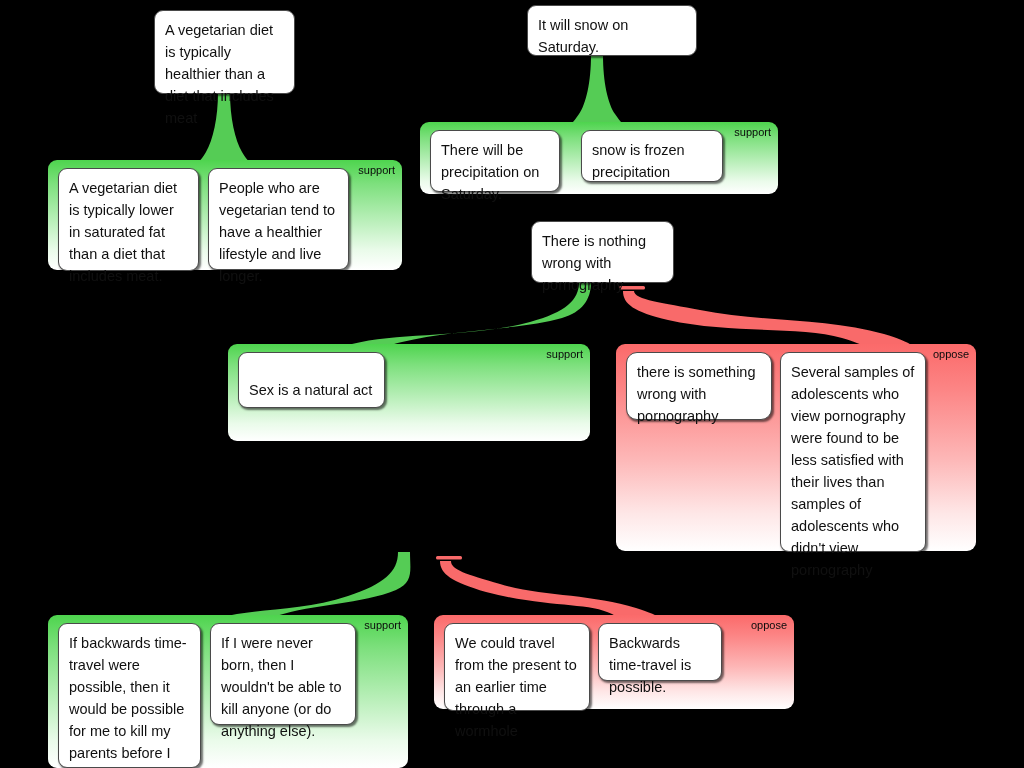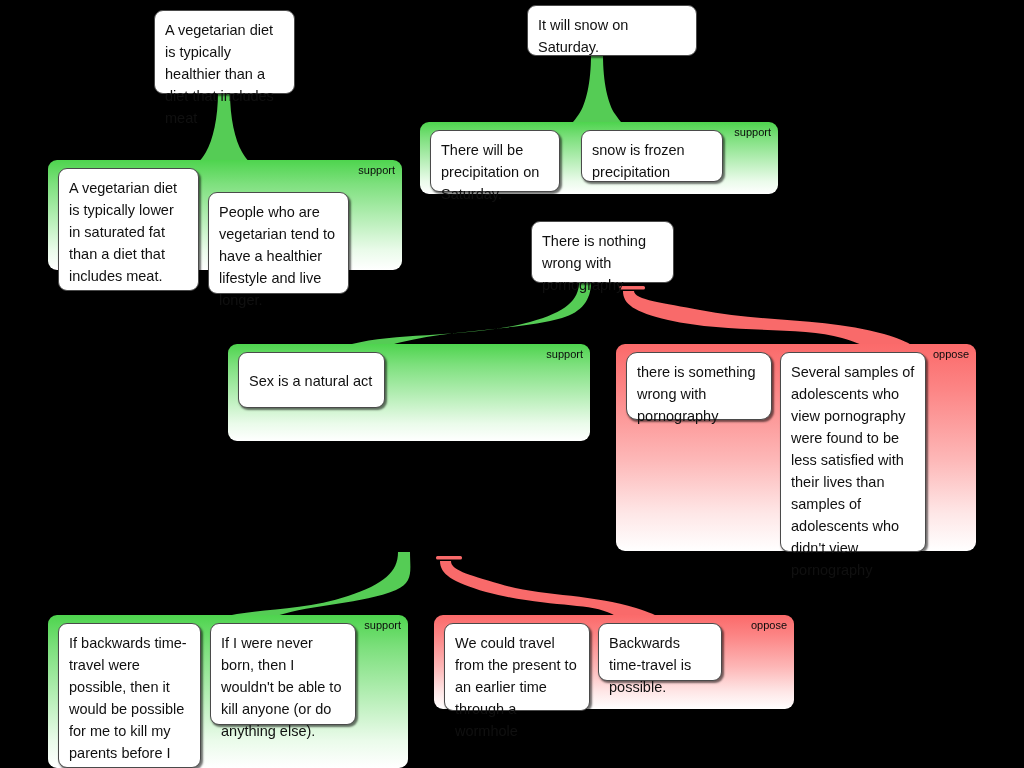--- a/index.html
+++ b/index.html
@@ -62,21 +62,21 @@
     border-radius: 9px;
     box-sizing: border-box;
     padding: 8px 9px 6px 10px;
     font-size: 14.5px;
     line-height: 22px;
     color: #101010;
     box-shadow: 1.5px 2px 2px rgba(0,0,0,0.55);
   }
   .card.vcenter {
     display: flex;
-    align-items: center;
+    align-items: flex-end;
   }
   .card .txt {
     display: block;
   }
 </style>
 </head>
 <body>
 
 <div id="stage">
 
@@ -135,24 +135,24 @@
              C466,574 451,570 451,561 Z"></path>
   </svg>
 
   <div class="card" style="left:154px; top:10px; width:141px; height:84px;">
     <span class="txt">A vegetarian diet is typically healthier than a diet that includes meat</span>
   </div>
 
   <div class="group support" style="left:48px; top:160px; width:354px; height:110px;">
     <span class="group-label">support</span>
   </div>
-  <div class="card" style="left:58px; top:168px; width:141px; height:123px;">
+  <div class="card" style="left:58px; top:168px; width:141px; height:103px;">
     <span class="txt">A vegetarian diet is typically lower in saturated fat than a diet that includes meat.</span>
   </div>
-  <div class="card" style="left:208px; top:168px; width:141px; height:102px;margin-top:24px;">
+  <div class="card" style="left:208px; top:168px; width:141px; height:102px;">
     <span class="txt">People who are vegetarian tend to have a healthier lifestyle and live longer.</span>
   </div>
 
   <div class="card" style="left:527px; top:5px; width:170px; height:51px;">
     <span class="txt">It will snow on Saturday.</span>
   </div>
 
   <div class="group support" style="left:420px; top:122px; width:358px; height:72px;">
     <span class="group-label">support</span>
   </div>

